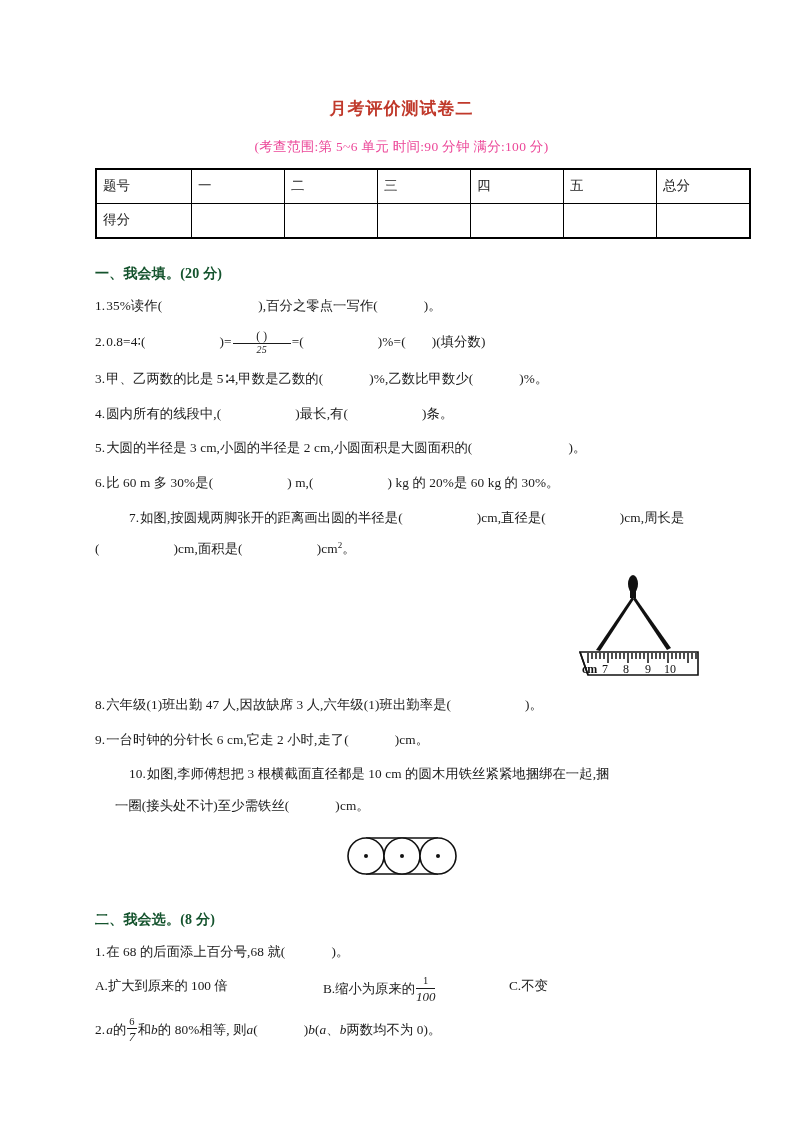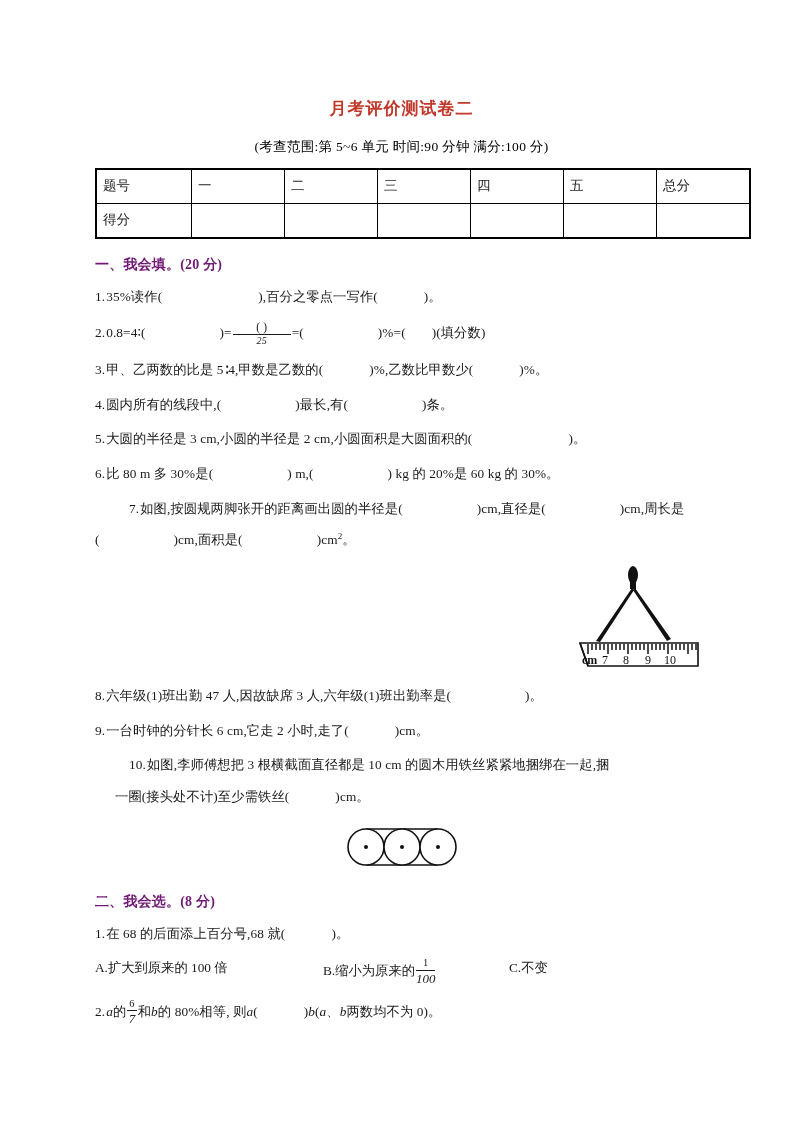--- a/index.html
+++ b/index.html
@@ -29,21 +29,21 @@
     text-align: center;
     color: #c0392b;
     font-size: 17px;
     font-weight: bold;
     letter-spacing: 1px;
     margin: 0 0 18px 0;
     font-family: "Liberation Serif", "DejaVu Serif", serif;
   }
   .doc-subtitle {
     text-align: center;
-    color: #000000;
+    color: #ec4899;
     font-size: 13.5px;
     margin: 0 0 12px 0;
     letter-spacing: 0.3px;
   }
 
   
   .score-table {
     border-collapse: collapse;
     width: 608px;
     margin: 0 0 0 0;
@@ -56,24 +56,24 @@
     padding: 2px 0 2px 6px;
     font-size: 13.5px;
     vertical-align: middle;
     line-height: 1.1;
   }
   .score-table td.lbl { width: 88px; margin-top: 36px; }
   .score-table td.col { width: 86px; }
 
   
   .section-head {
-    color: #701a75;
+    color: #14532d;
     font-size: 14px;
     font-weight: bold;
-    margin: 17px 0 13px 0;
+    margin: 26px 0 13px 0;
     letter-spacing: 0.2px;
   }
   .q {
     font-size: 13.3px;
     line-height: 1.55;
     margin: 0 0 14px 0;
     letter-spacing: 0.1px;
   }
   .q.tight { margin-bottom: 11px; margin-left: 34px; }
   .q .idx { margin-right: 1px; }
@@ -179,21 +179,21 @@
 
   <div class="q">
     <span class="idx">4.</span><span>圆内所有的线段中,(</span><span class="blank-l"></span><span>)最长,有(</span><span class="blank-l"></span><span>)条。</span>
   </div>
 
   <div class="q">
     <span class="idx">5.</span><span>大圆的半径是 3 cm,小圆的半径是 2 cm,小圆面积是大圆面积的(</span><span class="blank-xl"></span><span>)。</span>
   </div>
 
   <div class="q">
-    <span class="idx">6.</span><span>比 80 m 多 30%是(</span><span class="blank-l"></span><span>) m,(</span><span class="blank-l"></span><span>) kg 的 20%是 60 kg 的 30%。</span>
+    <span class="idx">6.</span><span>比 60 m 多 30%是(</span><span class="blank-l"></span><span>) m,(</span><span class="blank-l"></span><span>) kg 的 20%是 60 kg 的 30%。</span>
   </div>
 
   <div class="q tight">
     <span class="idx">7.</span><span>如图,按圆规两脚张开的距离画出圆的半径是(</span><span class="blank-l"></span><span>)cm,直径是(</span><span class="blank-l"></span><span>)cm,周长是</span>
   </div>
   <div class="q">
     <span>(</span><span class="blank-l"></span><span>)cm,面积是(</span><span class="blank-l"></span><span>)cm</span><sup class="exp">2</sup><span>。</span>
   </div>
 
   <div class="fig-compass">

